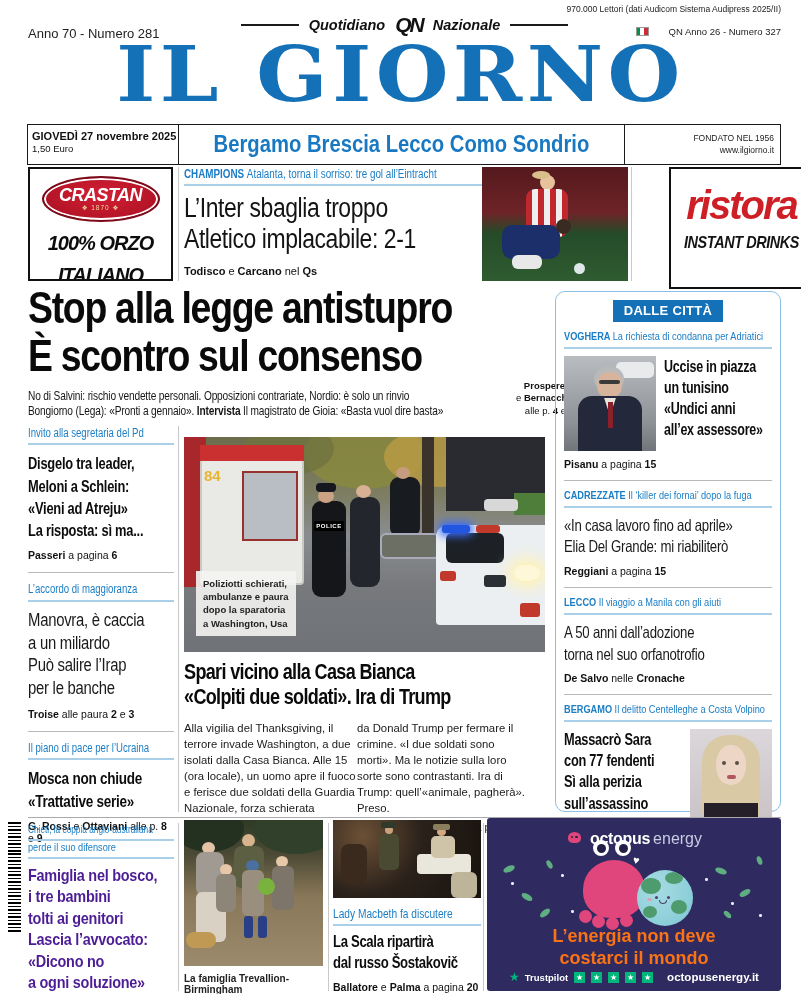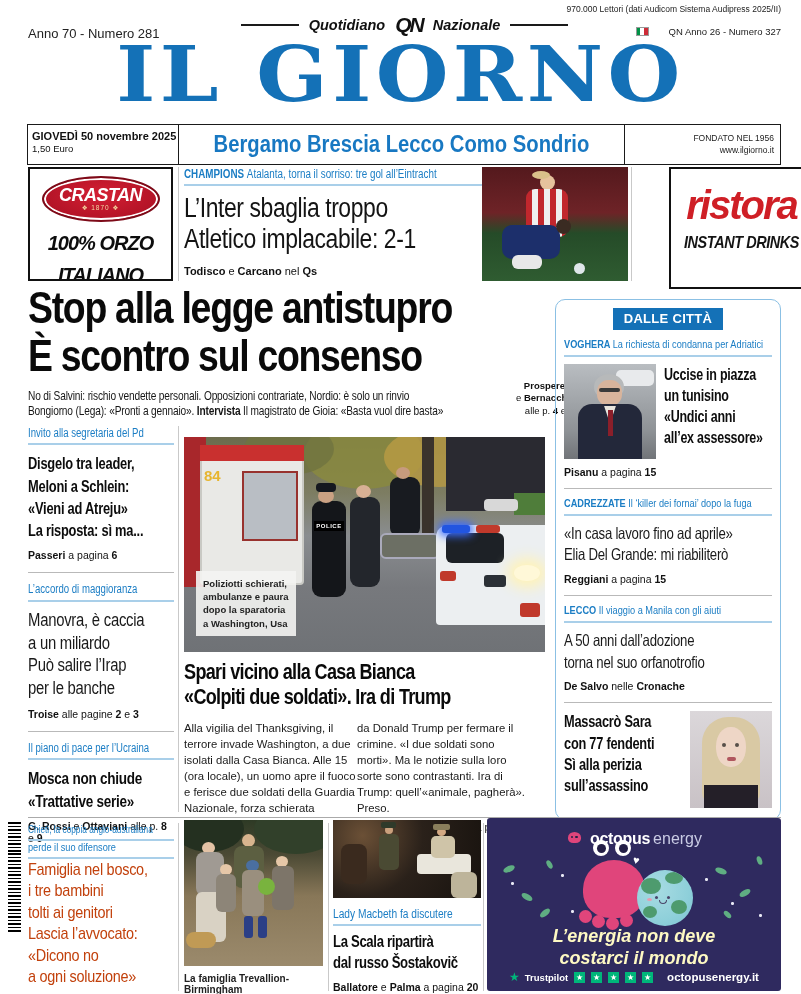--- a/index.html
+++ b/index.html
@@ -84,57 +84,57 @@
   .blob { position:absolute; }
 
   
   .whitehouse { position:absolute; left:184px; top:659px; width:361px; }
   .wh-hl { font-size:22px; font-weight:800; line-height:1.15; letter-spacing:-.8px; color:#0a0a0a; }
   .wh-body { display:flex; margin-top:10px; }
   .wh-body .col { width:173px; font-size:11.3px; line-height:1.42; color:#1a1a1a; }
   .wh-by { display:block; text-align:right; margin-top:4px; font-size:10.5px; }
 
   
-  .right-col { position:absolute; left:555px; top:291px; width:226px; height:521px; border:1.5px solid #8bc0e4; border-radius:10px; padding:8px 8px 0;margin-top:8px; }
+  .right-col { position:absolute; left:555px; top:291px; width:226px; height:521px; border:1.5px solid #8bc0e4; border-radius:10px; padding:8px 8px 0; }
   .dc-badge { width:fit-content; margin:0 auto 8px; background:#1471b7; color:#fff; font-weight:800; font-size:13px; letter-spacing:.3px; padding:3px 11px 4px; }
   .rc-kicker { font-size:11.5px; }
   .rc-row { display:flex; gap:8px; margin-top:7px; }
   .rc-hl-b { font-size:16px; font-weight:800; line-height:1.32; letter-spacing:-.3px; color:#0d0d0d; }
   .rc-hl { font-size:16.5px; font-weight:400; line-height:1.32; letter-spacing:-.3px; color:#1a1a1a; margin-top:7px; }
   .right-col .byline { margin-top:7px; }
   .right-col .hr { margin:10px 0 8px; }
   .ph-voghera { width:92px; height:95px; flex:none; position:relative; overflow:hidden; background:linear-gradient(180deg,#b9bdc1,#8e9296 70%,#717478); }
   .ph-bergamo { width:82px; height:97px; flex:none; position:relative; overflow:hidden; background:linear-gradient(180deg,#dbd7da,#c9c2c6); }
 
   
   .hr-main { position:absolute; left:28px; top:817px; width:753px; height:1px; background:#aaa; }
   .barcode { position:absolute; left:8px; top:822px; width:13px; height:110px; background:repeating-linear-gradient(180deg,#000 0 1.5px,#fff 1.5px 3.5px); }
   .chieti { position:absolute; left:28px; top:823px; width:146px; }
   .kicker2l { display:block; border-bottom:2px solid #a9cfe9; padding-bottom:2px; color:#1b7dc4; font-size:11.5px; line-height:1.2; }
-  .chieti .hl { font-size:17px; font-weight:400; line-height:1.27; letter-spacing:-.3px; color:#c2410c; }
+  .chieti .hl { margin-top:6px; font-size:17px; font-weight:700; line-height:1.27; letter-spacing:-.3px; color:#4c1d95; }
 
   .family { position:absolute; left:184px; top:820px; width:139px; }
   .ph-family { width:139px; height:146px; position:relative; overflow:hidden; background:linear-gradient(180deg,#2e3a25 0%,#4c4a35 24%,#887758 52%,#9b8a6c 100%); }
   .family .cap { margin-top:7px; font-size:10px; font-weight:700; color:#222; }
 
   .scala { position:absolute; left:333px; top:820px; width:148px; }
   .ph-scala { width:148px; height:78px; position:relative; overflow:hidden; background:radial-gradient(circle at 20% 20%, #6b5036 0%, #2a211a 45%, #17120e 100%); }
   .scala .kicker { margin-top:9px; }
   .scala .hl { margin-top:6px; font-size:16px; font-weight:800; line-height:1.3; letter-spacing:-.4px; color:#0d0d0d; }
   .scala .byline { margin-top:7px; }
 
   
   .octo-ad { position:absolute; left:487px; top:818px; width:294px; height:173px; background:#2f2a5f; border-radius:3px; overflow:hidden; }
   .oa-header { position:absolute; left:0; top:12px; width:100%; display:flex; justify-content:center; align-items:center; gap:7px; }
   .oa-mini { width:17px; height:15px; position:relative; }
   .oa-mini .h { position:absolute; left:2px; top:0; width:13px; height:11px; background:#e0457b; border-radius:50% 50% 40% 40%; }
   .oa-mini .e { position:absolute; top:4px; width:2.5px; height:2.5px; background:#241f47; border-radius:50%; }
   .oa-brand-b { color:#fff; font-weight:800; font-size:16px; letter-spacing:-.3px; }
   .oa-brand-l { color:#c9cbe4; font-weight:300; font-size:16px; margin-left:-4px; }
-  .oa-hl { position:absolute; left:0; top:108px; width:100%; text-align:center; font-weight:800; font-size:18px; line-height:1.22; color:#fef9c3;font-style:italic; }
+  .oa-hl { position:absolute; left:0; top:108px; width:100%; text-align:center; font-weight:800; font-size:18px; line-height:1.22; color:#f97316; }
   .oa-footer { position:absolute; left:0; top:152px; width:100%; display:flex; justify-content:center; align-items:center; gap:5px; }
   .tp-star { color:#00b67a; font-size:12px; }
   .tp-label { color:#fff; font-weight:700; font-size:9.5px; }
   .tp-box { width:11px; height:11px; background:#00b67a; color:#fff; font-size:8px; line-height:11px; text-align:center; margin-left:1px; }
   .oa-site { color:#fff; font-weight:700; font-size:11.5px; margin-left:9px; }
   .leaf { position:absolute; width:12px; height:6px; background:#5fae82; border-radius:50%; }
   .star-dot { position:absolute; width:2.5px; height:2.5px; background:#e8e8f4; border-radius:50%; }
   .octo-body { position:absolute; left:96px; top:42px; width:62px; height:58px; background:#e0457b; border-radius:50% 50% 44% 44%; }
   .octo-bump { position:absolute; width:13px; height:13px; background:#e0457b; border-radius:50%; }
   .octo-eye { position:absolute; top:22px; width:16px; height:16px; background:#fff; border-radius:50%; }
@@ -170,21 +170,21 @@
       <span>QN Anno 26 - Numero 327</span>
     </div>
   </div>
 
   <div class="masthead">
     <span>IL GIORNO</span>
   </div>
 
   <div class="dateline">
     <div class="dl-left">
-      <div class="dl-date">GIOVEDÌ 50 novembre 2025</div>
+      <div class="dl-date">GIOVEDÌ 27 novembre 2025</div>
       <div class="dl-price">1,50 Euro</div>
     </div>
     <div class="dl-center">
       <span>Bergamo Brescia Lecco Como Sondrio</span>
     </div>
     <div class="dl-right">
       <div>FONDATO NEL 1956</div>
       <div>www.ilgiorno.it</div>
     </div>
   </div>
@@ -240,21 +240,21 @@
 Meloni a Schlein:
 «Vieni ad Atreju»
 La risposta: sì ma...</span></div>
     <div class="byline"><span class="seg-b">Passeri</span><span> a pagina </span><span class="seg-b">6</span></div>
     <div class="hr"></div>
     <span class="kicker"><span class="kt sx pre sx80">L’accordo di maggioranza</span></span>
     <div class="ls-hl"><span class="sx pre sx85">Manovra, è caccia
 a un miliardo
 Può salire l’Irap
 per le banche</span></div>
-    <div class="byline"><span class="seg-b">Troise</span><span> alle pagine </span><span class="seg-b">2</span><span> e </span><span class="seg-b">3</span></div>
+    <div class="byline"><span class="seg-b">Troise</span><span> alle paura </span><span class="seg-b">2</span><span> e </span><span class="seg-b">3</span></div>
     <div class="hr"></div>
     <span class="kicker"><span class="kt sx pre sx80">Il piano di pace per l’Ucraina</span></span>
     <div class="ls-hl-b"><span class="sx pre sx82">Mosca non chiude
 «Trattative serie»</span></div>
     <div class="byline"><span class="seg-b">G. Rossi</span><span> e </span><span class="seg-b">Ottaviani</span><span> alle p. </span><span class="seg-b">8</span><span> e </span><span class="seg-b">9</span></div>
   </div>
 
   <div class="vdiv" style="left:178px; top:426px; height:386px;"></div>
 
   <div class="center-photo">
@@ -342,20 +342,21 @@
 Elia Del Grande: mi riabiliterò</span></div>
     <div class="byline"><span class="seg-b">Reggiani</span><span> a pagina </span><span class="seg-b">15</span></div>
     <div class="hr"></div>
 
     <span class="kicker rc-kicker"><span class="kt sx pre sx80"><span class="seg-b">LECCO </span><span>Il viaggio a Manila con gli aiuti</span></span></span>
     <div class="rc-hl"><span class="sx pre sx80">A 50 anni dall’adozione
 torna nel suo orfanotrofio</span></div>
     <div class="byline"><span class="seg-b">De Salvo</span><span> nelle </span><span class="seg-b">Cronache</span></div>
     <div class="hr"></div>
 
+    <span class="kicker rc-kicker"><span class="kt sx pre sx80"><span class="seg-b">BERGAMO </span><span>Il delitto Centelleghe a Costa Volpino</span></span></span>
     <div class="rc-row">
       <div style="flex:1;">
         <div class="rc-hl-b"><span class="sx pre sx80">Massacrò Sara
 con 77 fendenti
 Sì alla perizia
 sull’assassino</span></div>
       </div>
       <div class="ph-bergamo">
         <div class="b" style="left:12px;top:6px;width:58px;height:86px;border-radius:26px 26px 10px 10px;background:#d9c9a4;"></div>
         <div class="b" style="left:26px;top:16px;width:30px;height:40px;border-radius:48%;background:#eed6c6;"></div>

